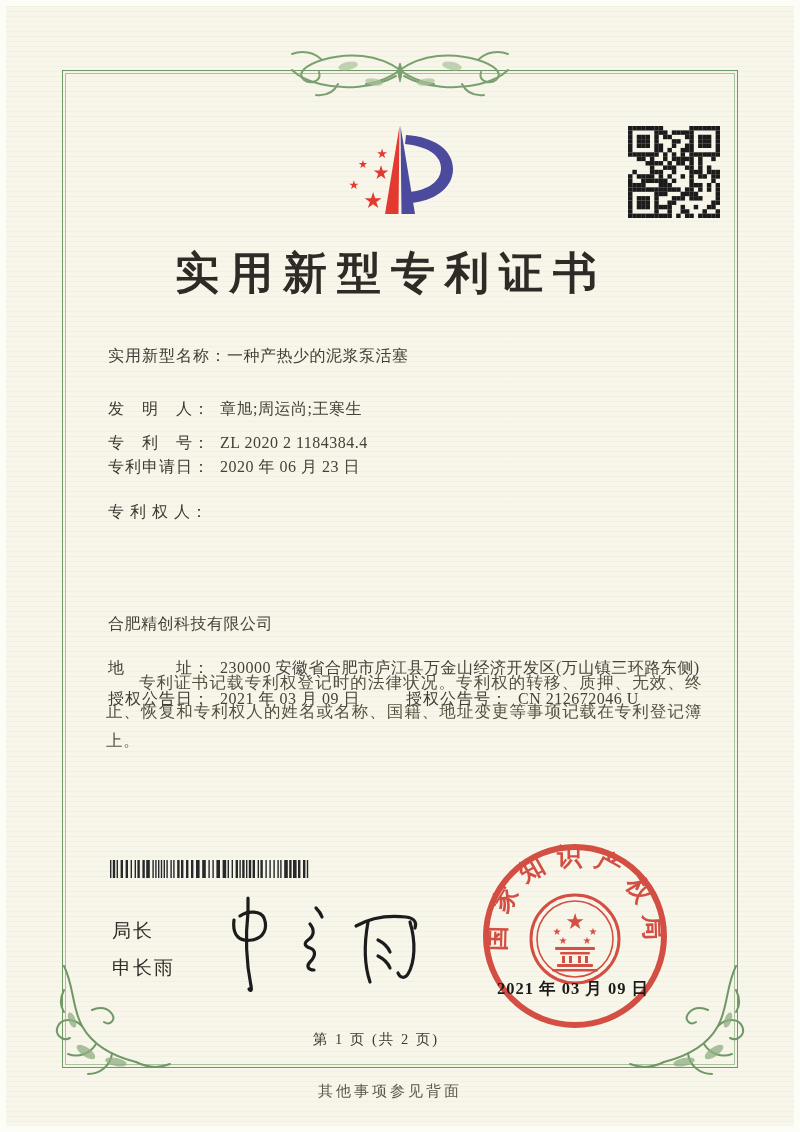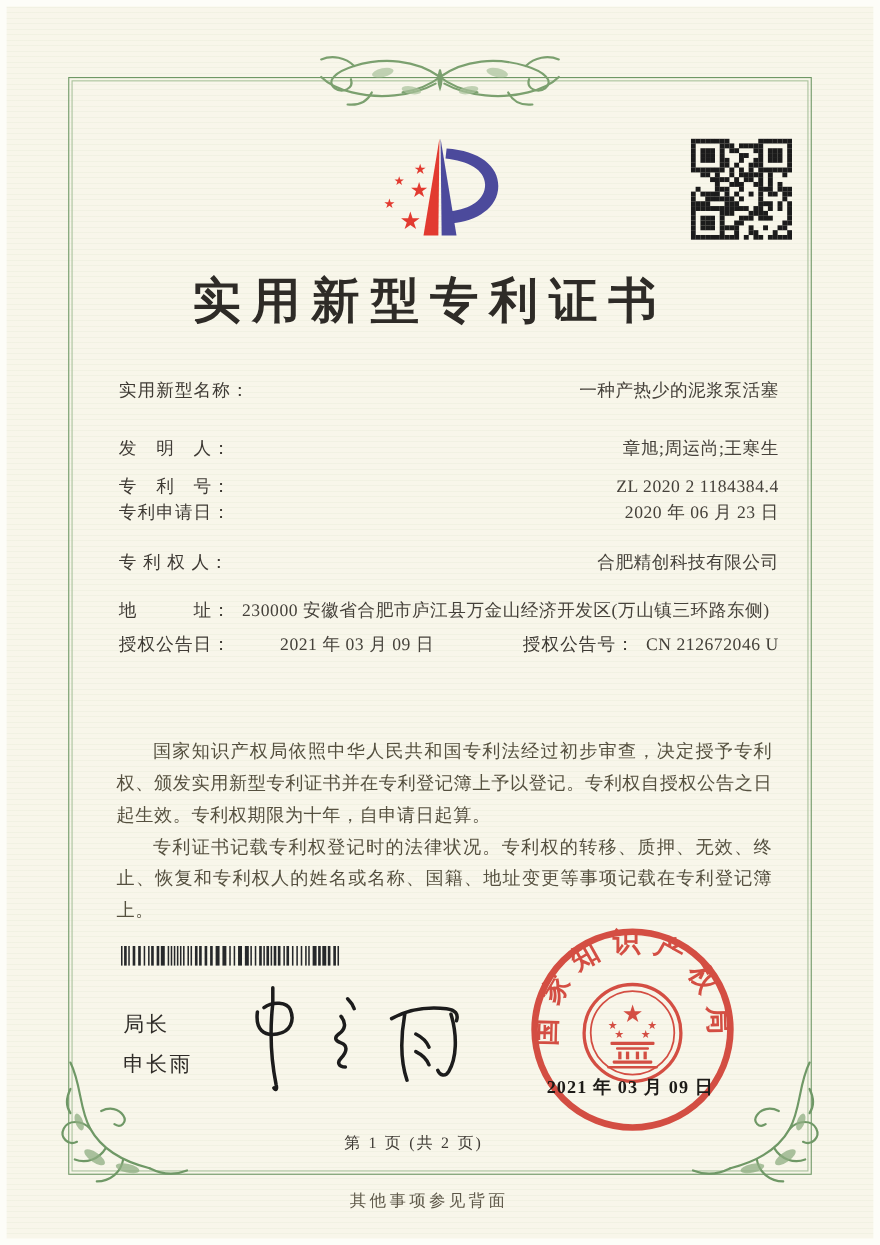--- a/index.html
+++ b/index.html
@@ -14,21 +14,21 @@
   }
   .frame{position:absolute;left:62px;top:70px;right:62px;bottom:64px;border:1.5px solid #6f9866;pointer-events:none;}
   .frame::after{content:'';position:absolute;left:2px;top:2px;right:2px;bottom:2px;border:1px solid #a9c29b;}
   .flourish{position:absolute;pointer-events:none;}
   .cert-no{position:absolute;left:106px;top:131px;font-size:16px;letter-spacing:2px;color:#43403a;}
   .logo{position:absolute;left:330px;top:120px;width:142px;height:108px;}
   .qr{position:absolute;left:628px;top:126px;width:92px;height:92px;}
   .title{position:absolute;left:0;top:244px;width:772px;text-align:center;
     font-size:44px;font-weight:700;letter-spacing:10px;padding-left:10px;box-sizing:border-box;color:#2e2b27;}
   .fields{position:absolute;left:108px;top:344px;width:600px;font-size:16px;color:#45413a;}
-  .frow{display:flex;align-items:flex-start;line-height:24px;justify-content:space-between;}
+  .frow{display:flex;align-items:flex-start;line-height:24px;}
   .flabel{flex:0 0 112px;letter-spacing:1px;color:#3e3a34;white-space:nowrap;}
   .fvalue{letter-spacing:0.5px;}
   .fvalue.wrap{width:488px;word-break:break-all;}
   .pair2{margin-left:46px;display:flex;}
   .bodytext{position:absolute;left:106px;top:668px;width:596px;font-size:16.5px;line-height:29px;
     color:#55503f;letter-spacing:0.5px;text-align:justify;}
   .bodytext p{margin:0;text-indent:2em;}
   .barcode{position:absolute;left:110px;top:860px;width:200px;height:18px;}
   .sig-title{position:absolute;left:112px;top:918px;font-size:19px;letter-spacing:2px;color:#2f2c28;font-family:"Liberation Sans","DejaVu Sans",sans-serif;}
   .sig-name{position:absolute;left:112px;top:955px;font-size:19px;letter-spacing:2px;color:#2f2c28;font-family:"Liberation Sans","DejaVu Sans",sans-serif;}
@@ -377,40 +377,39 @@
       <span class="fvalue">章旭;周运尚;王寒生</span>
     </div>
     <div class="frow" style="">
       <span class="flabel">专　利　号：</span>
       <span class="fvalue">ZL 2020 2 1184384.4</span>
     </div>
     <div class="frow" style="margin-bottom:21px;">
       <span class="flabel">专利申请日：</span>
       <span class="fvalue">2020 年 06 月 23 日</span>
     </div>
-    <div class="frow" style="margin-bottom:20px;">
+    <div class="frow" style="margin-bottom:20px;flex-direction:column;">
       <span class="flabel">专 利 权 人：</span>
       <span class="fvalue">合肥精创科技有限公司</span>
     </div>
     <div class="frow" style="margin-bottom:7px;">
       <span class="flabel">地　　　址：</span>
       <span class="fvalue wrap">230000 安徽省合肥市庐江县万金山经济开发区(万山镇三环路东侧)</span>
     </div>
     <div class="frow">
       <span class="flabel">授权公告日：</span>
       <span class="fvalue">2021 年 03 月 09 日</span>
       <span class="pair2">
         <span class="flabel">授权公告号：</span>
         <span class="fvalue">CN 212672046 U</span>
       </span>
     </div>
   </div>
 
   <div class="bodytext">
-    <p>国家知识产权局依照中华人民共和国专利法经过初步审查，决定授予专利权、颁发实用新型专利证书并在专利登记簿上予以登记。专利权自授权公告之日起生效。专利权期限为十年，自申请日起算。</p>
     <p>专利证书记载专利权登记时的法律状况。专利权的转移、质押、无效、终止、恢复和专利权人的姓名或名称、国籍、地址变更等事项记载在专利登记簿上。</p>
   </div>
 
   <svg id="barcode" class="barcode" viewBox="0 0 200 18" preserveAspectRatio="none">
       <rect x="0" y="0" width="1.4" height="18" fill="#26282a"></rect>
       <rect x="2.8" y="0" width="2.4" height="18" fill="#26282a"></rect>
       <rect x="6.6" y="0" width="1.4" height="18" fill="#26282a"></rect>
       <rect x="10.6" y="0" width="2.4" height="18" fill="#26282a"></rect>
       <rect x="15.6" y="0" width="2.4" height="18" fill="#26282a"></rect>
       <rect x="20.6" y="0" width="1.4" height="18" fill="#26282a"></rect>

